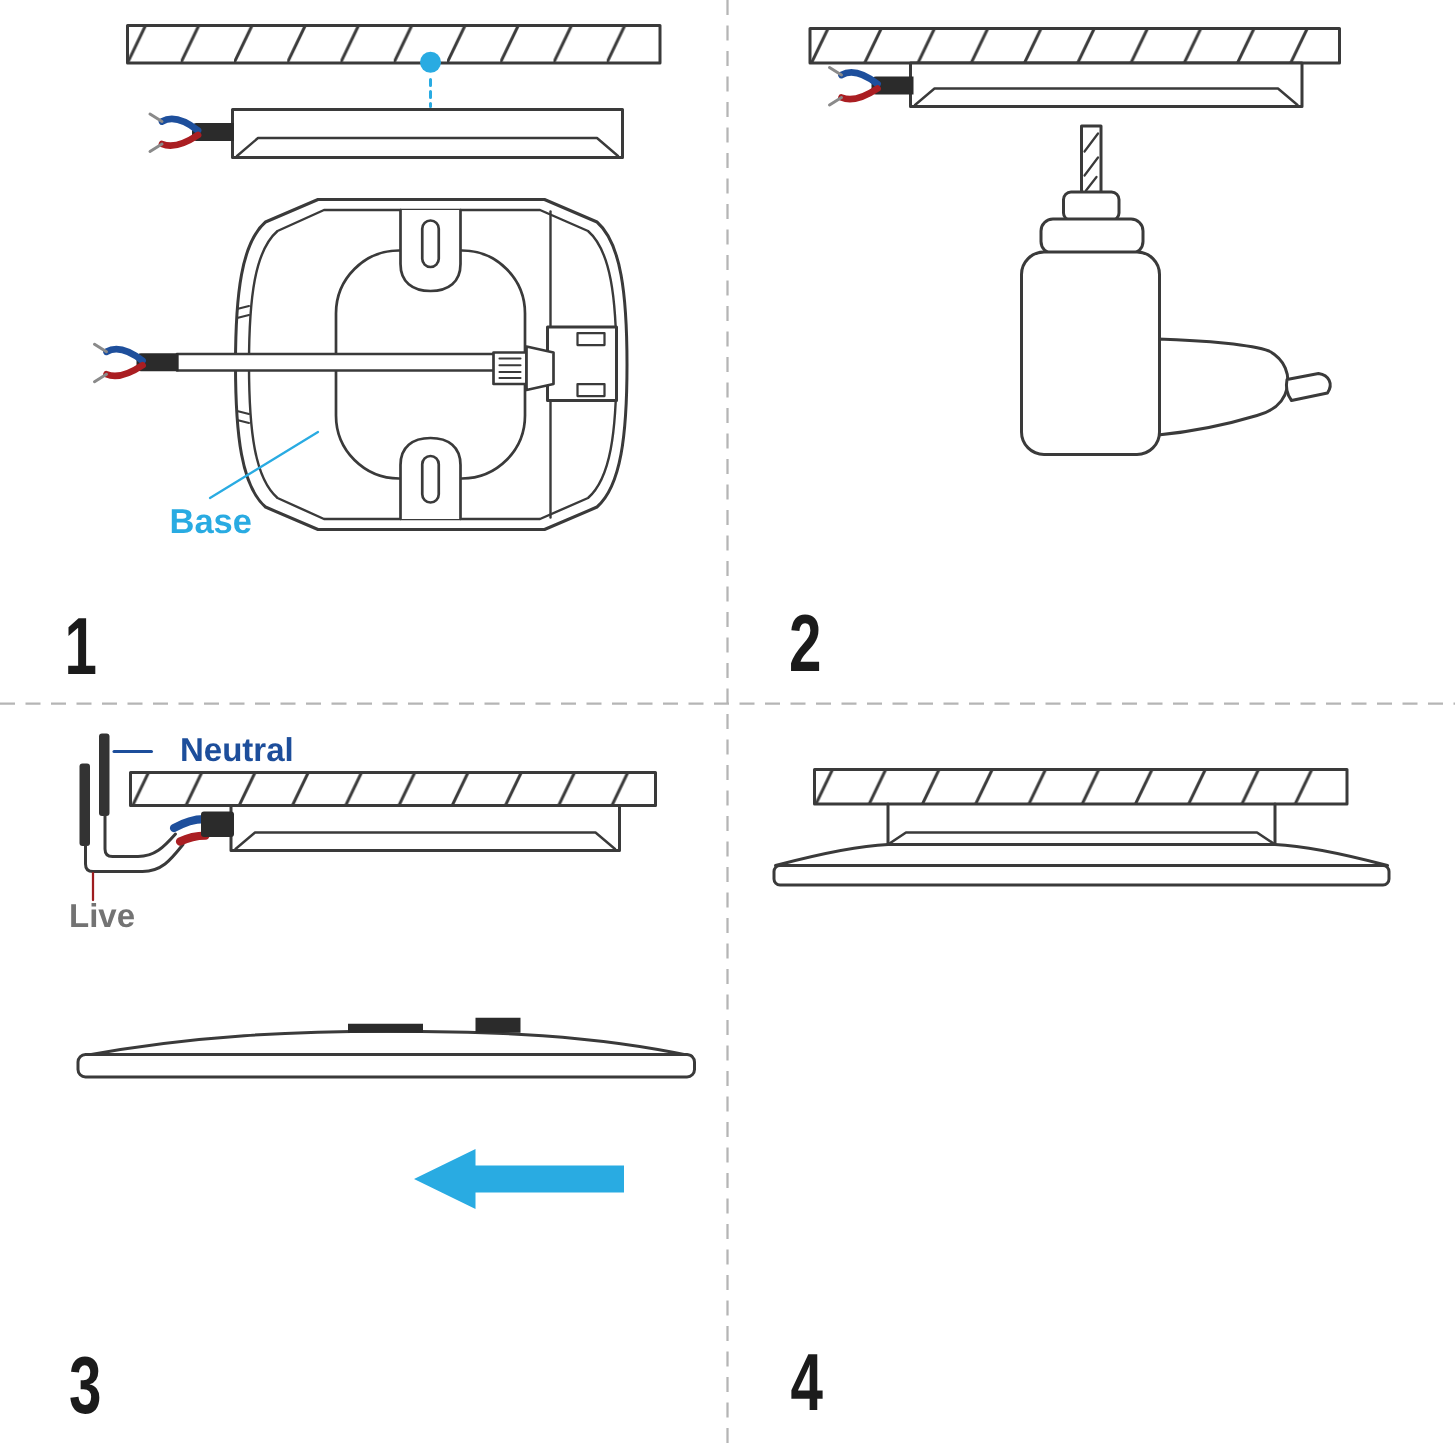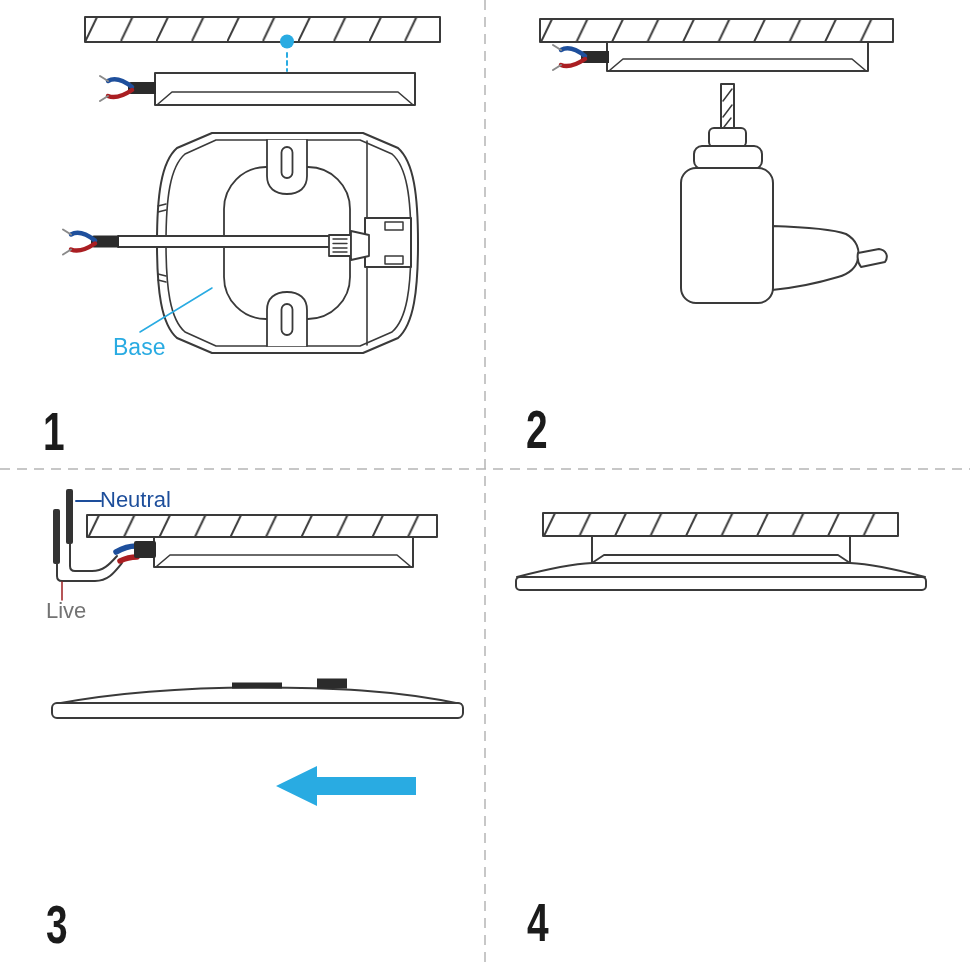--- a/index.html
+++ b/index.html
@@ -22,23 +22,24 @@
     line-height:1;
     color:#1b1b1b;
     transform:scaleX(0.72);
     transform-origin:0 0;
     white-space:nowrap;
   }
   .callout{
     position:absolute;
     line-height:1;
     white-space:nowrap;
+    font-weight:bold;
   }
   #lbl-base{left:113px;top:336px;font-size:23px;color:#29abe2;}
-  #lbl-neutral{left:100px;top:489px;font-size:22px;color:#1d4e9b;}
+  #lbl-neutral{left:120px;top:489px;font-size:22px;color:#1d4e9b;}
   #lbl-live{left:46px;top:600px;font-size:22px;color:#737373;}
   #num1{left:43px;top:404px;}
   #num2{left:526px;top:402px;}
   #num3{left:46px;top:897px;}
   #num4{left:527px;top:895px;}
 </style>
 </head>
 <body>
 
 <div class="canvas">

